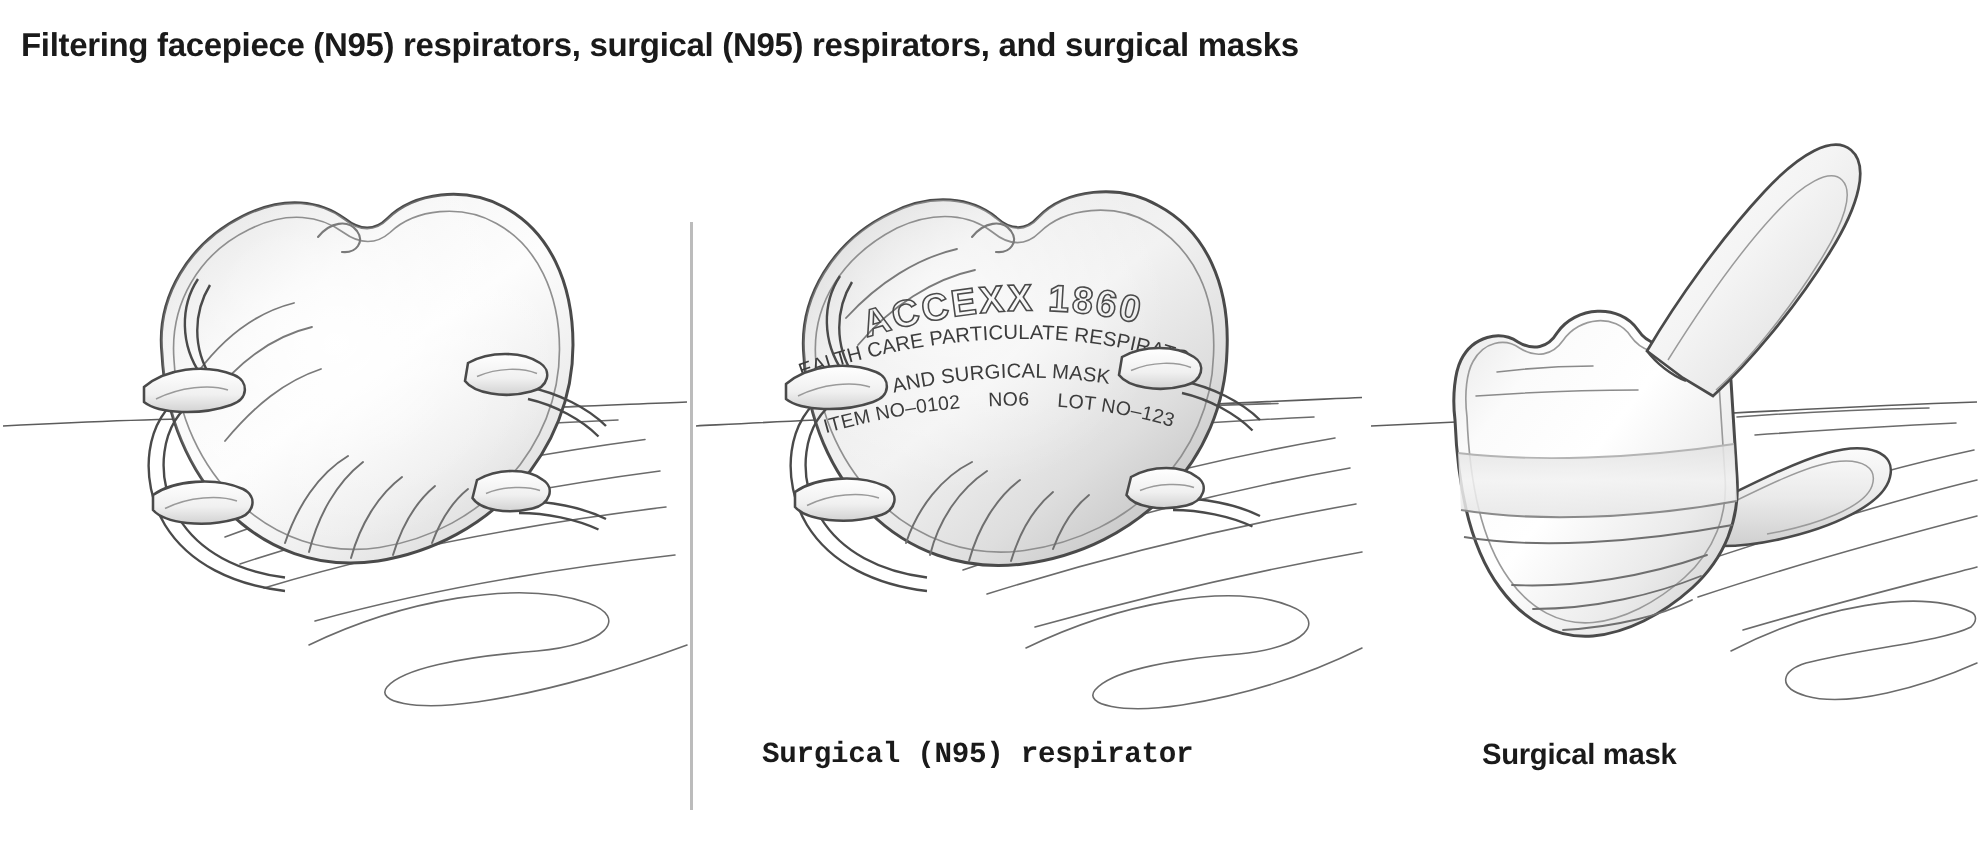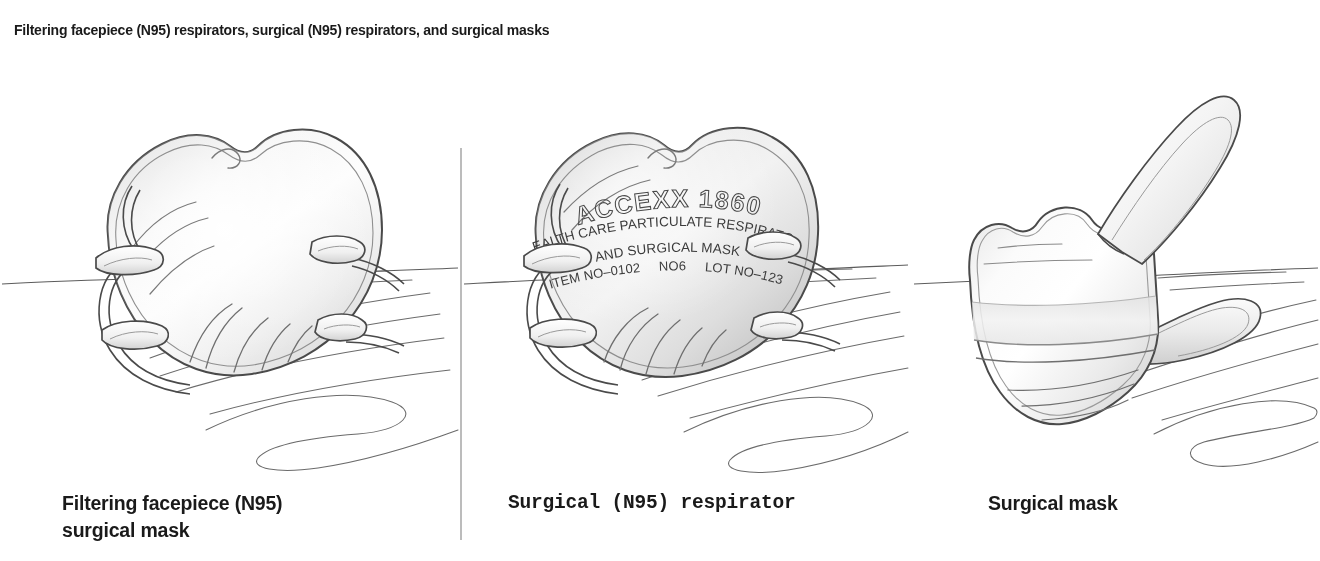--- a/index.html
+++ b/index.html
@@ -22,21 +22,21 @@
     left: 0; top: 0;
     width: 1320px;
     height: 561px;
   }
 
   
   .figure-title {
     position: absolute;
     left: 14px;
     top: 17px;
-    font-size: 14px;
+    font-size: 22px;
     font-weight: bold;
     letter-spacing: -0.22px;
     line-height: 26px;
     white-space: nowrap;
     color: #1a1a1a;
   }
 
   
   .panels {
     position: absolute;
@@ -465,24 +465,20 @@
                    C 280 146, 252 180, 232 198" fill="none" stroke="#9a9a9a" stroke-width="1"></path>
           <path d="M186 172 C 192 180, 202 188, 212 192" fill="none" stroke="#4a4a4a" stroke-width="1.5"></path>
         </g>
       </svg>
     </div>
 
     <div class="panel-divider" id="divider-1"></div>
   </div>
 
   <div class="captions">
-    <div class="caption" id="caption-ffr">
-      <span class="caption-line">Filtering facepiece (N95)</span>
-      <span class="caption-line">surgical mask</span>
-    </div>
     <div class="caption" id="caption-n95resp">
       <span class="caption-line">Surgical (N95) respirator</span>
     </div>
     <div class="caption" id="caption-surgmask">
       <span class="caption-line">Surgical mask</span>
     </div>
   </div>
 
 </div>
 

